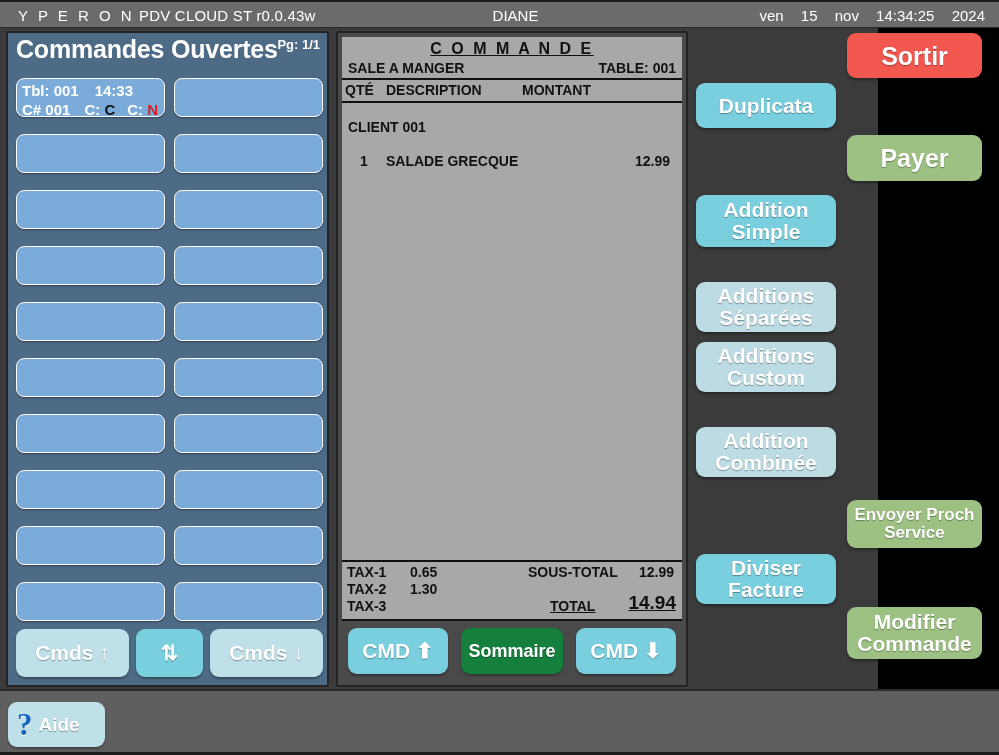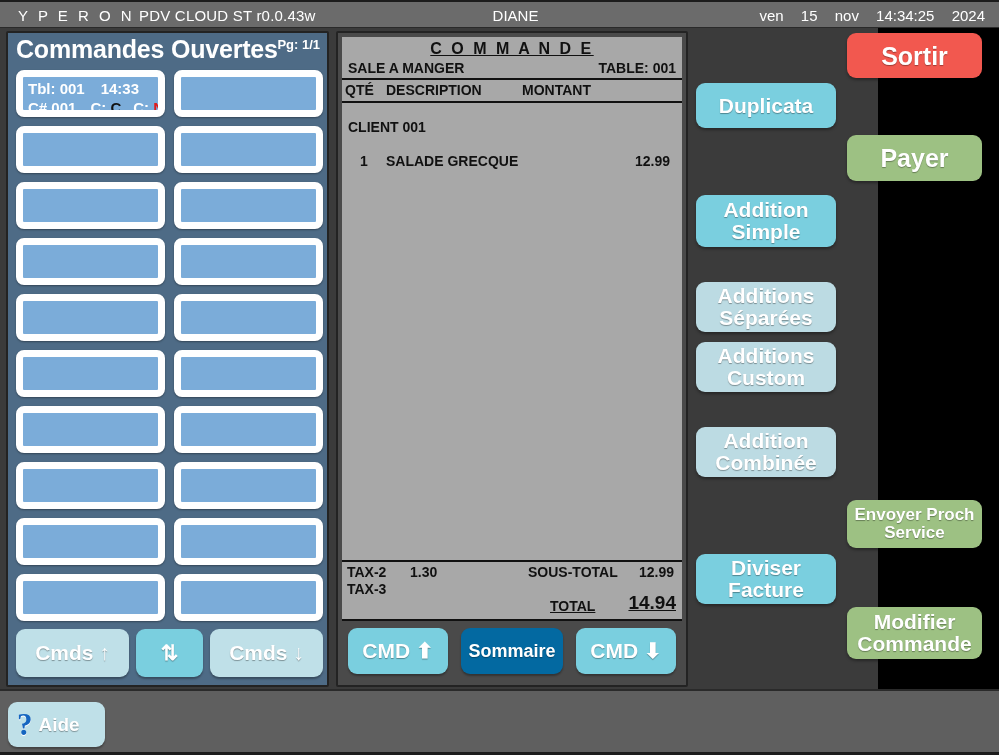--- a/index.html
+++ b/index.html
@@ -90,25 +90,26 @@
     width: 307px;
     display: grid;
     grid-template-columns: repeat(2, 149px);
     grid-auto-rows: 47px;
     column-gap: 9px;
     row-gap: 9px;
   }
   .tile {
     background: #7bacd9;
     border-radius: 8px;
-    border: 7px solid #ffffff;
+    border: 1px solid #ffffff;
     box-shadow: 0 1px 2px rgba(0,0,0,0.35);
     position: relative;
     color: #ffffff;
     overflow: hidden;
+    margin-top: 8px;
   }
   .tile-line {
     position: absolute;
     left: 5px; right: 5px;
     font-size: 15px;
     font-weight: bold;
     white-space: nowrap;
   }
   .tile-line.l1 { top: 3px; }
   .tile-line.l2 { top: 22px; }
@@ -245,21 +246,21 @@
     border: none;
     border-radius: 9px;
     font-family: "Liberation Sans", sans-serif;
     font-weight: bold;
     text-shadow: 0 1px 1px rgba(0,0,0,0.35);
     box-shadow: 0 2px 2px rgba(0,0,0,0.3);
     cursor: pointer;
     height: 46px;
   }
   .rc-btn.cmd { width: 100px; font-size: 21px; }
-  .rc-btn.sum { width: 102px; font-size: 18px; background: #0369a1; }
+  .rc-btn.sum { width: 102px; font-size: 18px; background: #15803d; }
 
   
   .actions {
     position: absolute;
     left: 692px; top: 29px;
     width: 305px; height: 658px;
   }
   .act-btn {
     position: absolute;
     border: none;
@@ -405,20 +406,24 @@
               <span class="i-qty">1</span>
               <span class="i-desc">SALADE GRECQUE</span>
               <span class="i-amt">12.99</span>
             </div>
           </div>
       </div>
 
       <div class="rc-totals">
         <div id="tax-list">
             <div class="tax-row">
+              <span class="t-lbl">TAX-1</span>
+              <span class="t-val">0.65</span>
+            </div>
+            <div class="tax-row">
               <span class="t-lbl">TAX-2</span>
               <span class="t-val">1.30</span>
             </div>
             <div class="tax-row">
               <span class="t-lbl">TAX-3</span>
               <span class="t-val"></span>
             </div>
           </div>
         <span class="tot-lbl sub-lbl">SOUS-TOTAL</span>
         <span class="tot-lbl sub-val">12.99</span>

